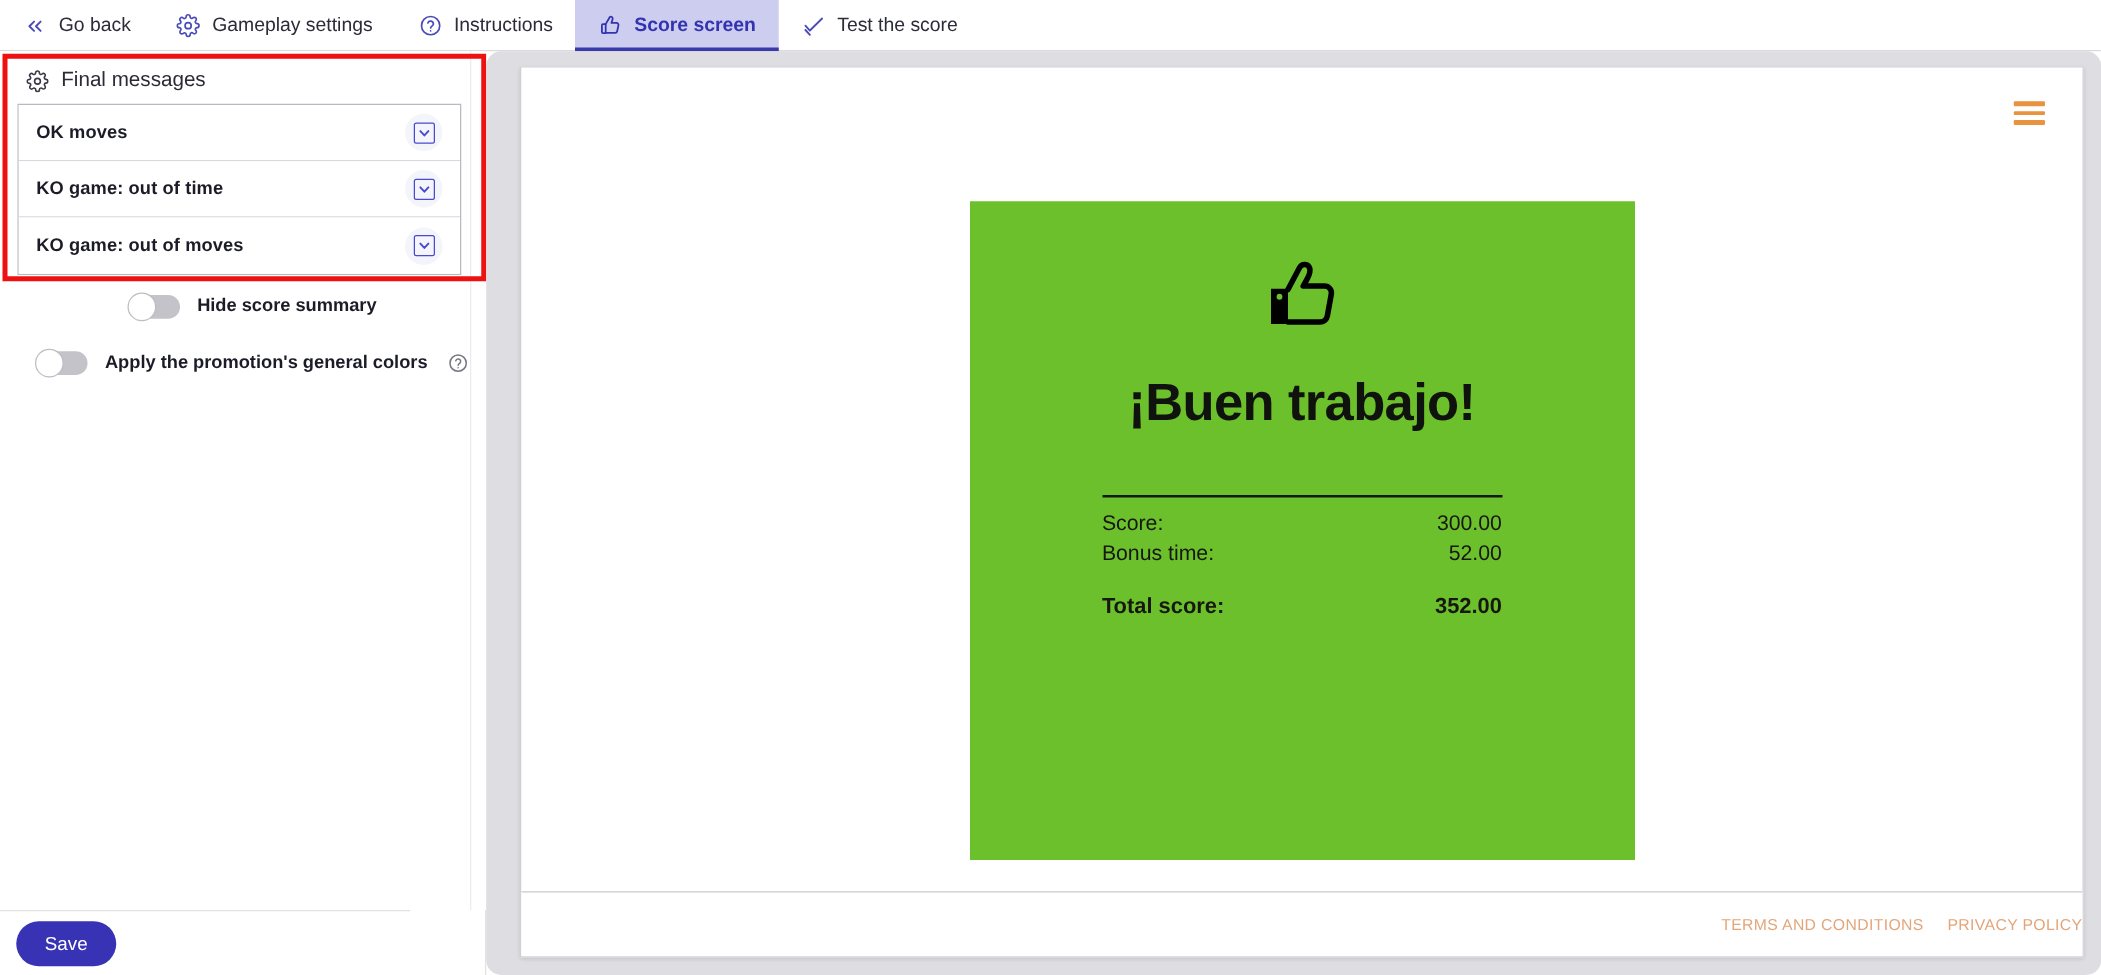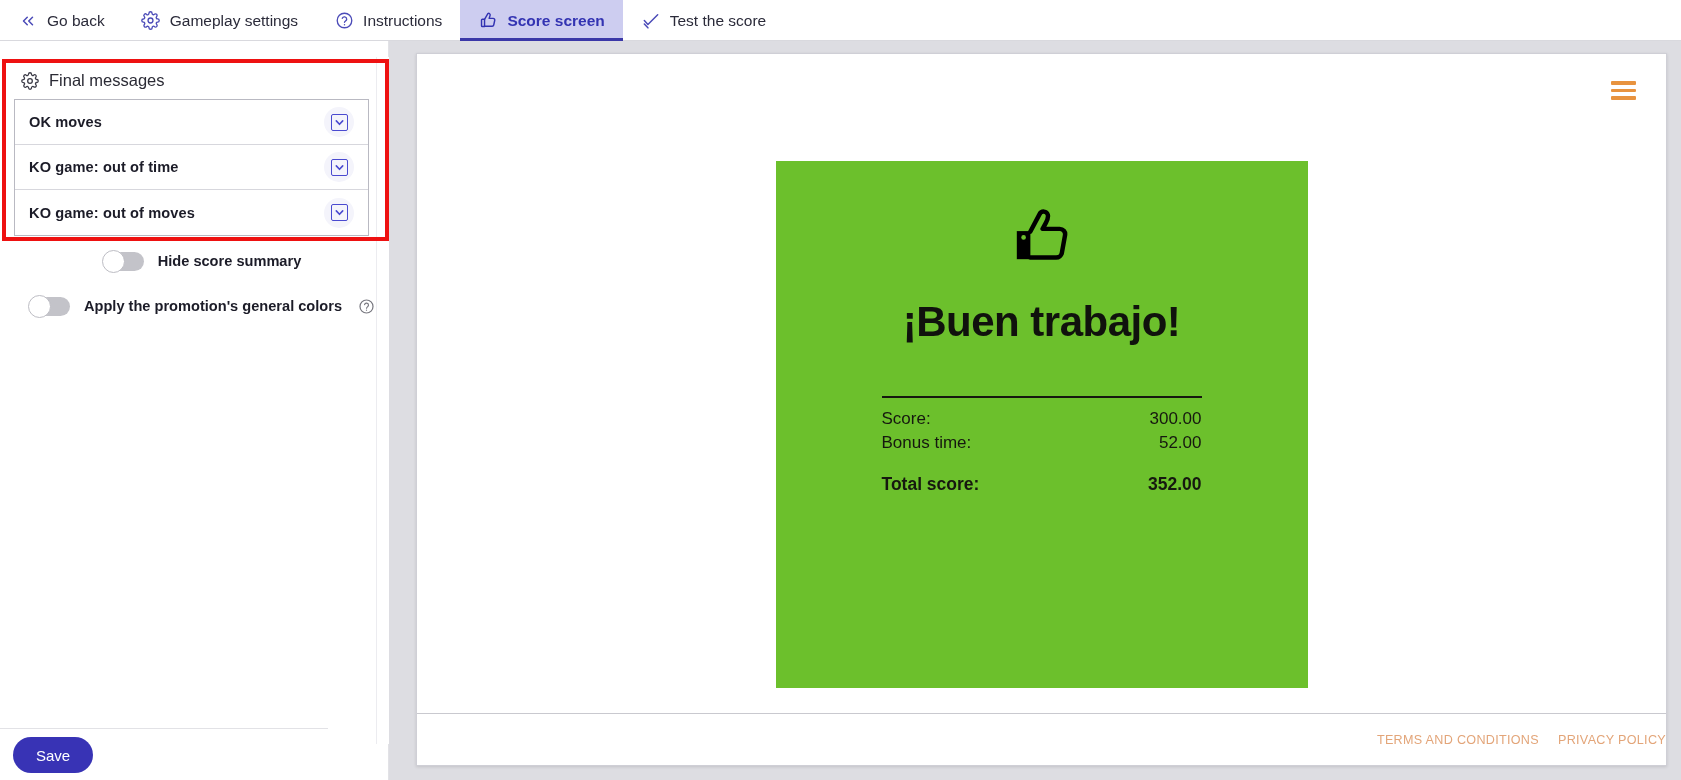--- a/index.html
+++ b/index.html
@@ -63,21 +63,21 @@
   .sidebar {
     position: absolute;
     top: 41px; left: 0;
     width: 389px;
     height: 739px;
     background: #ffffff;
     border-right: 1px solid #e2e2e6;
   }
   .sidebar-scroll {
     position: absolute;
-    top: 16px; left: 0;
+    top: 0; left: 0;
     width: 389px;
     height: 687px;
     overflow: hidden;
   }
   .sb-scrollbar {
     position: absolute;
     top: 0; right: 0;
     width: 13px; height: 687px;
     background: #ffffff;
     border-left: 1px solid #ececf0;
@@ -207,20 +207,21 @@
     cursor: pointer;
   }
 
   
   .preview-wrap {
     position: absolute;
     top: 41px; left: 389px;
     width: 1292px; height: 739px;
     background: #dddde2;
     padding: 12px 14px 14px 27px;
+    border-radius: 12px;
   }
   .preview {
     width: 100%; height: 100%;
     background: #ffffff;
     border: 1px solid #cfcfd6;
     position: relative;
     overflow: hidden;
     box-shadow: 0 1px 3px rgba(0,0,0,0.12);
   }
   .hamburger {

